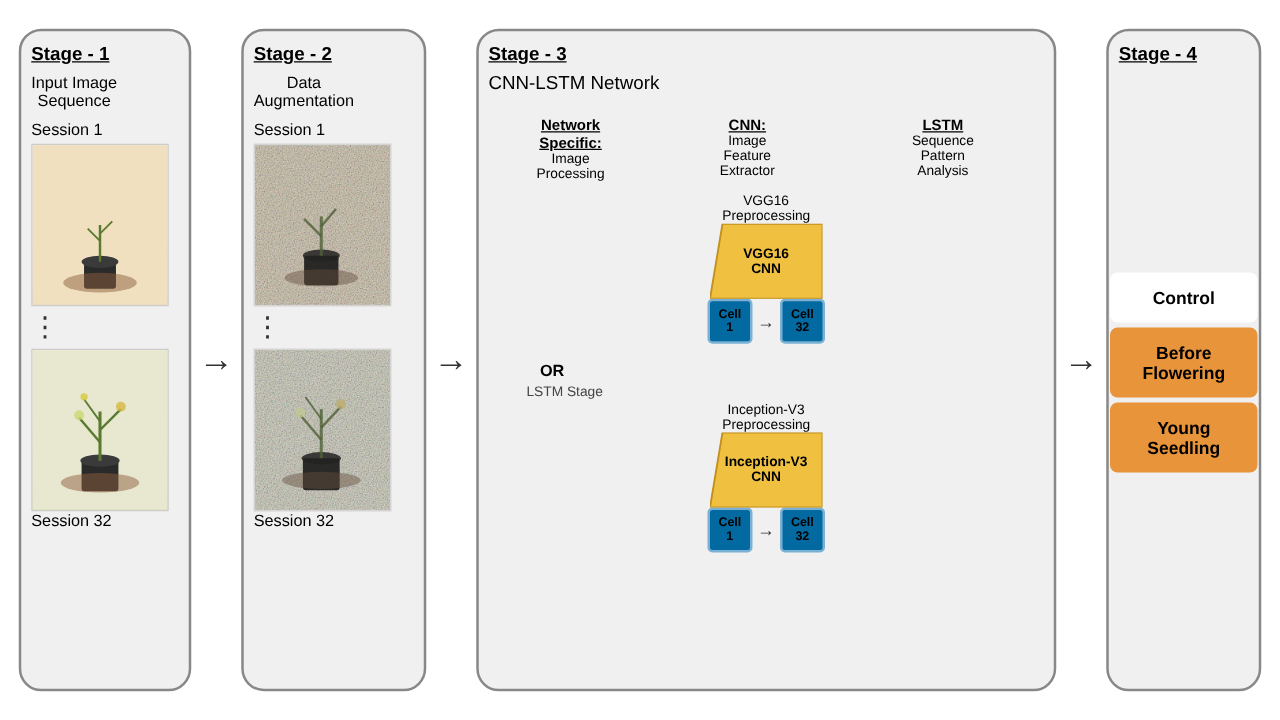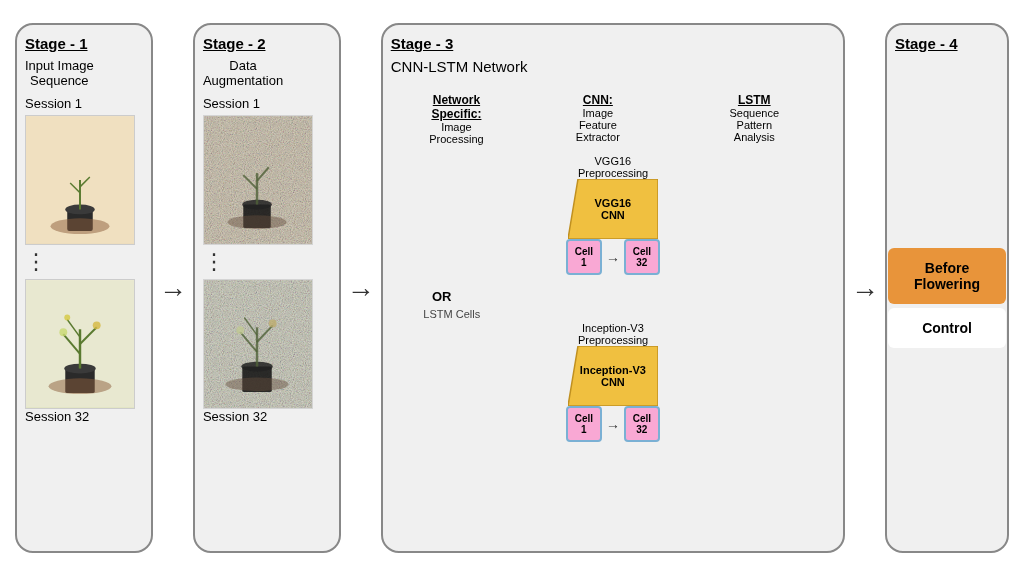--- a/index.html
+++ b/index.html
@@ -142,21 +142,21 @@
     .lstm-cells {
       display: flex;
       flex-direction: row;
       align-items: center;
       gap: 4px;
     }
     .lstm-cell {
       width: 36px;
       height: 36px;
       border: 2px solid #7ab0d4;
-      background: #f9a8d4;
+      background: #0369a1;
       border-radius: 4px;
       display: flex;
       align-items: center;
       justify-content: center;
       font-size: 10px;
       font-weight: bold;
       text-align: center;
     }
     .lstm-arrow {
       font-size: 14px;
@@ -343,21 +343,21 @@
       <div class="lstm-cells">
         <div class="lstm-cell">Cell<br>1</div>
         <div class="lstm-arrow">→</div>
         <div class="lstm-cell">Cell<br>32</div>
       </div>
     </div>
 
     <div style="display:flex;flex-direction:column;width:100%;justify-content:space-around;padding:0 6px;margin:2px 0;">
       <div style="width:70px;"></div>
       <div class="or-label" style="width:90px;">OR</div>
-      <div class="lstm-cells-label" style="width:110px;">LSTM Cells</div>
+      <div class="lstm-cells-label" style="width:110px;">LSTM Stage</div>
     </div>
 
     <div class="pipeline-row">
       <div class="preprocess-label">Inception-V3<br>Preprocessing</div>
       <div class="cnn-shape">
         <svg width="90" height="60" viewBox="0 0 90 60">
           <polygon points="0,60 10,0 90,0 90,60" fill="#f0c040" stroke="#c09020" stroke-width="1.5"></polygon>
         </svg>
         <div class="cnn-label">Inception-V3<br>CNN</div>
       </div>
@@ -367,18 +367,19 @@
         <div class="lstm-cell">Cell<br>32</div>
       </div>
     </div>
   </div>
 
   <div class="arrow-right">→</div>
 
   <div class="stage-box stage4">
     <div class="stage-title">Stage - 4</div>
     <div class="stage4-outputs">
+      <div class="output-item output-white">Control</div>
       <div class="output-item output-orange">Before<br>Flowering</div>
-      <div class="output-item output-white">Control</div>
+      <div class="output-item output-orange">Young<br>Seedling</div>
     </div>
   </div>
 
 </div>
 
 </body></html>

